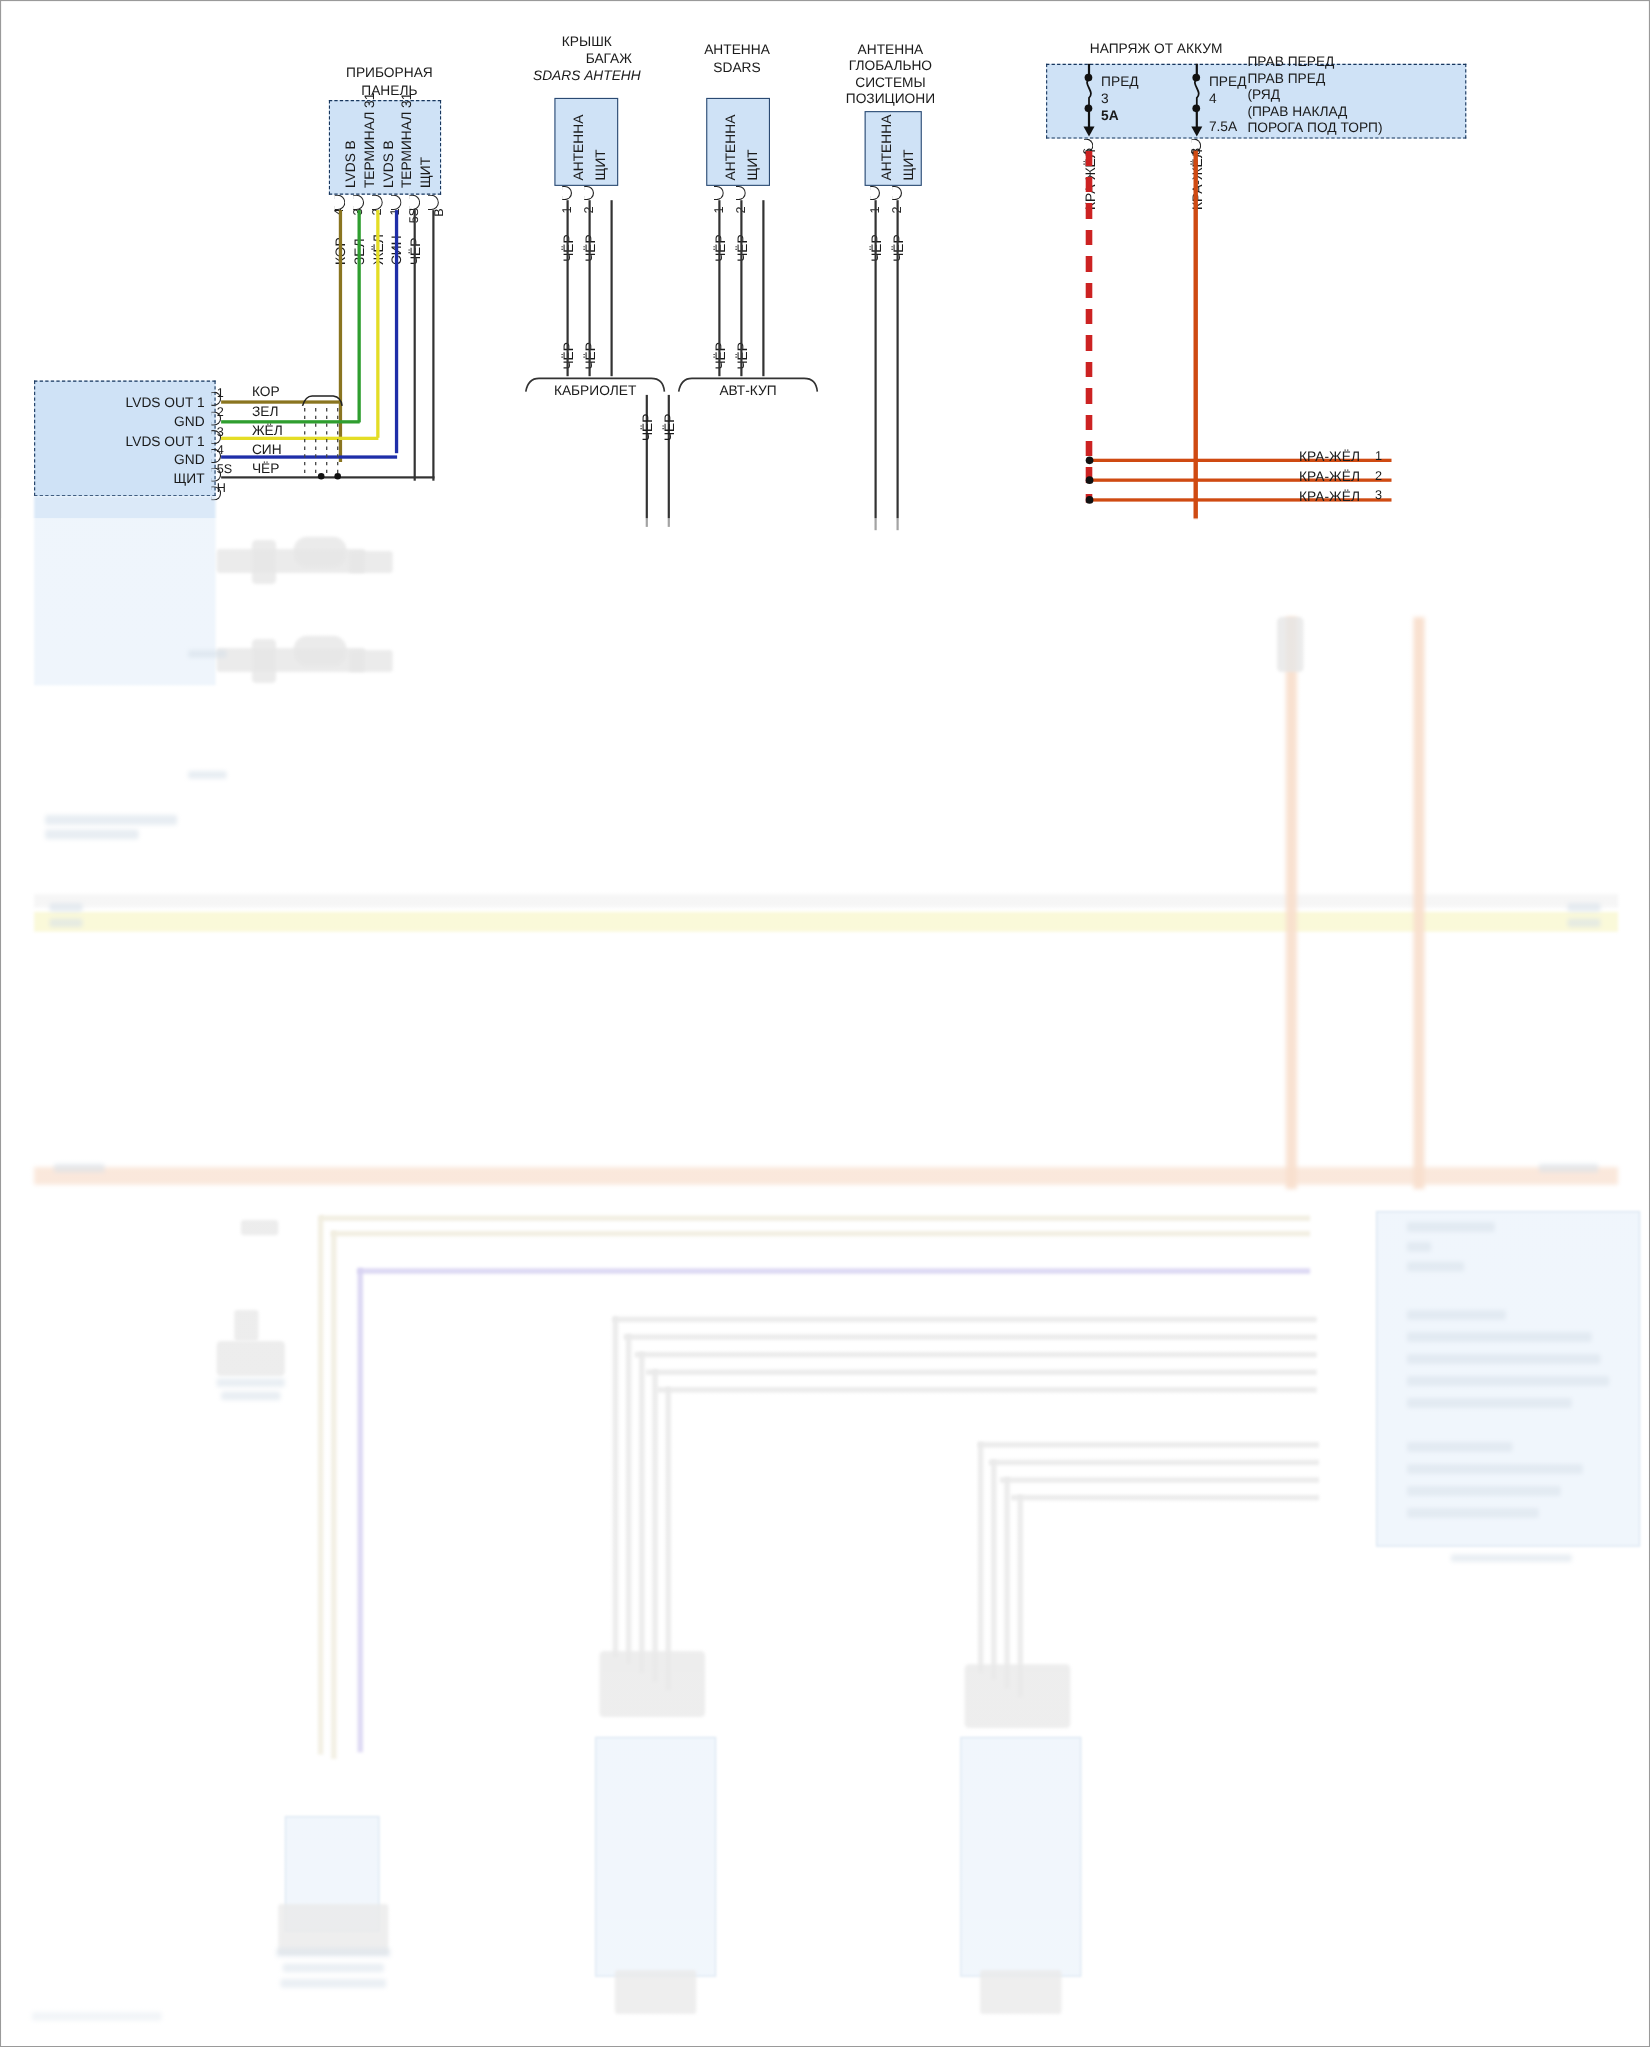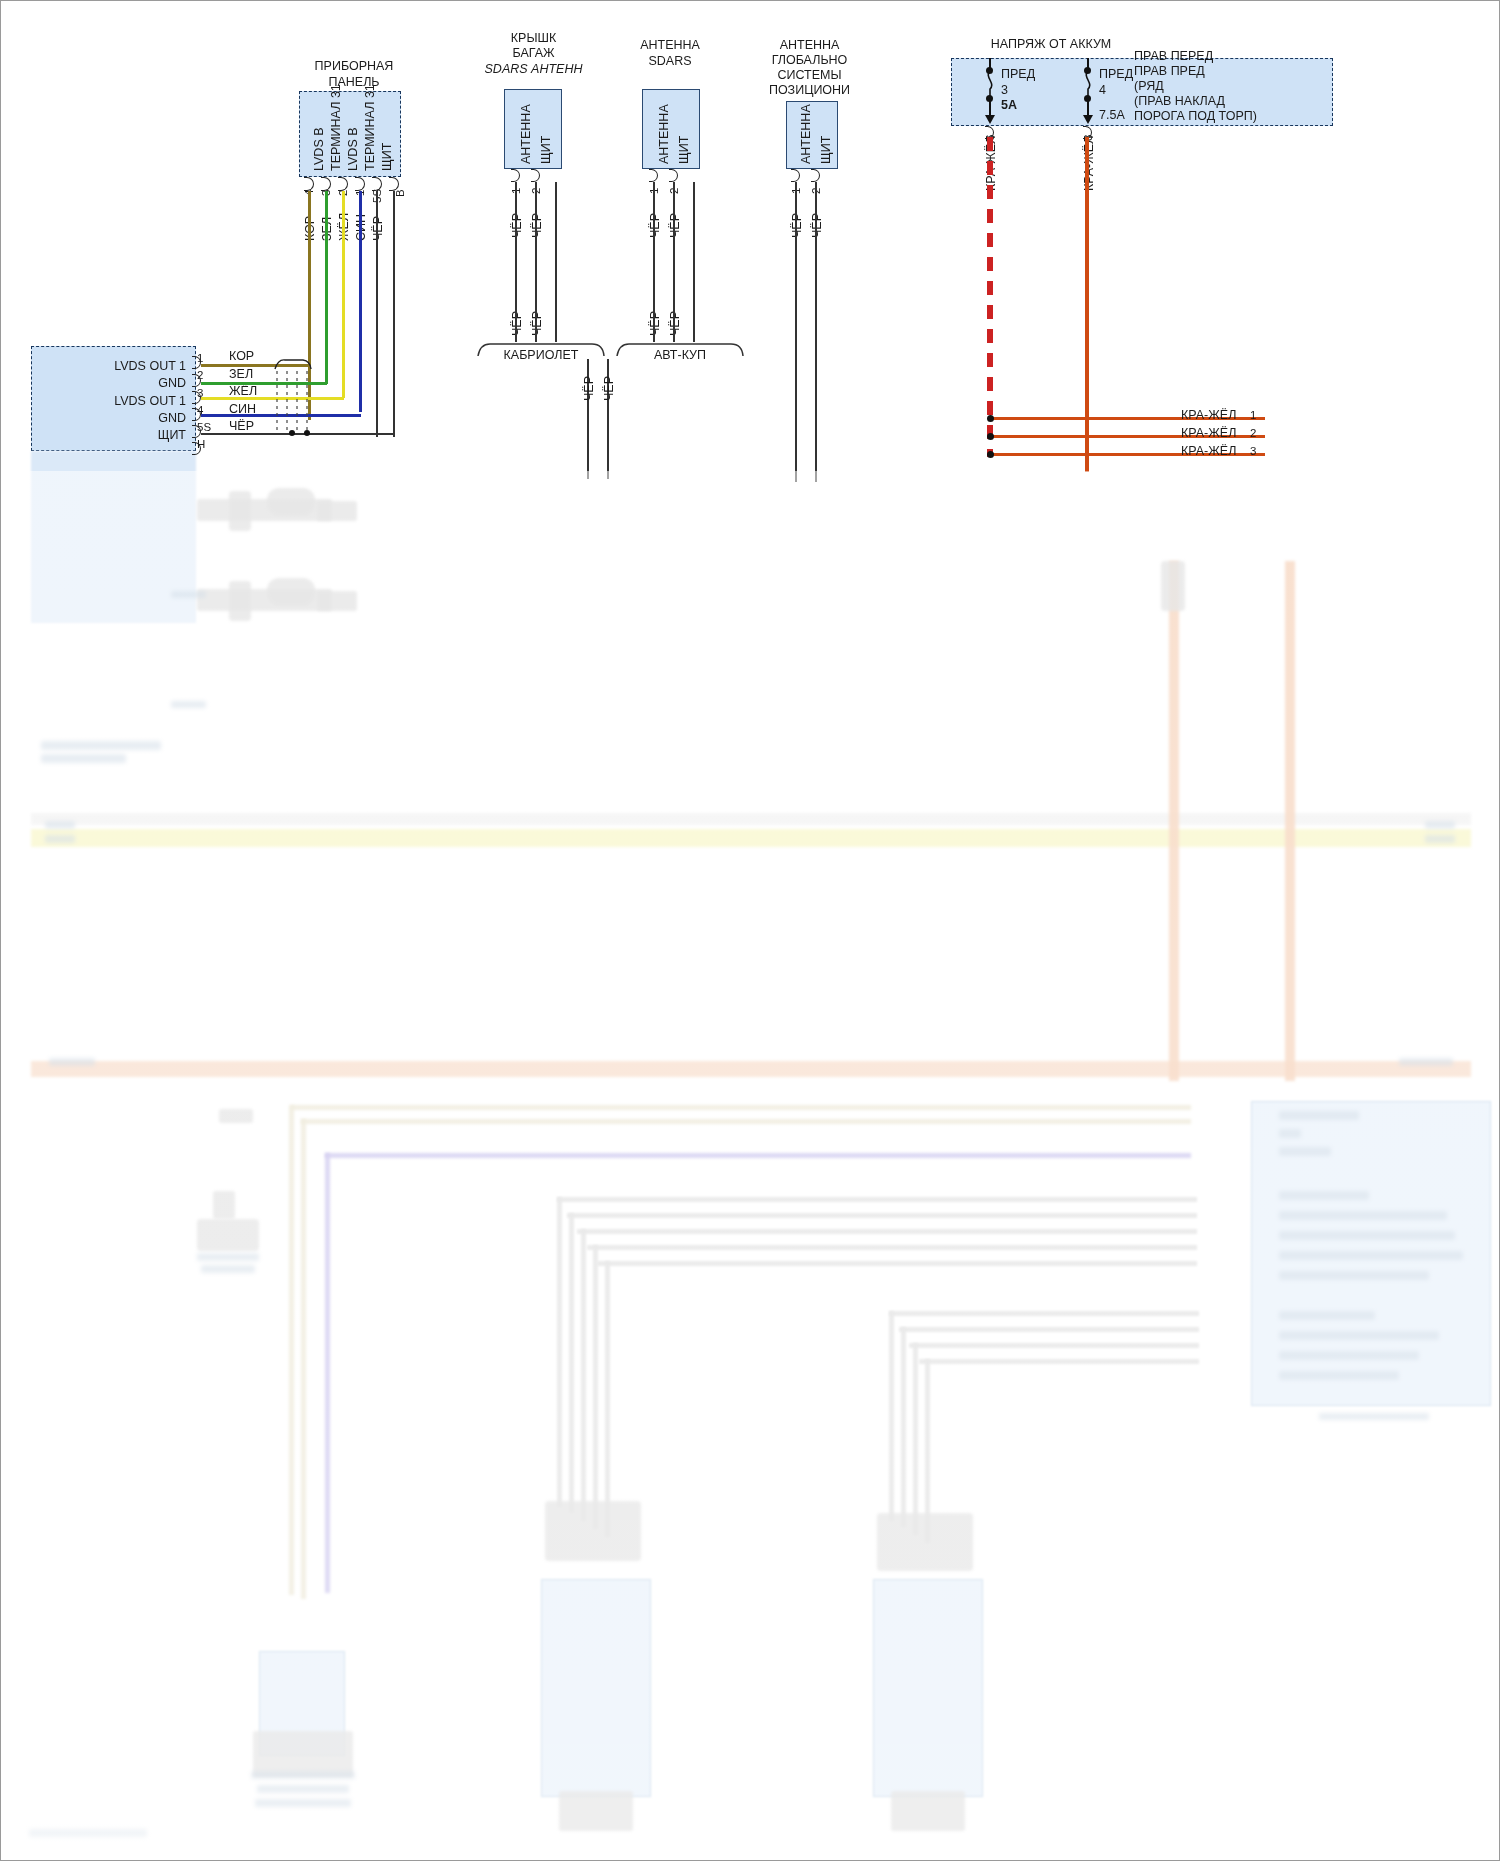--- a/index.html
+++ b/index.html
@@ -118,21 +118,21 @@
         <line x1="14" y1="0" x2="14" y2="62"></line>
         <line x1="24" y1="0" x2="24" y2="62"></line>
         <line x1="34" y1="0" x2="34" y2="62"></line>
       </g>
     </svg>
   </div>
   <div class="dot" style="left:288px;top:429px;width:6px;height:6px;"></div>
   <div class="dot" style="left:303px;top:429px;width:6px;height:6px;"></div>
 
   <div class="lbl c" style="left:470px;top:30px;width:125px;">КРЫШК</div>
-  <div class="lbl c" style="left:470px;top:45px;width:125px;">БАГАЖ</div>
+  <div class="lbl c" style="left:490px;top:45px;width:125px;">БАГАЖ</div>
   <div class="lbl c" style="left:470px;top:61px;width:125px;font-style:italic;">SDARS АНТЕНН</div>
   <div class="box" style="left:503px;top:88px;width:58px;height:80px;"></div>
   <div class="vlbl" style="left:518px;top:163px;">АНТЕННА</div>
   <div class="vlbl" style="left:538px;top:163px;">ЩИТ</div>
   <div class="pinbr" style="left:510px;top:168px;width:9px;height:13px;"></div>
   <div class="pinbr" style="left:530px;top:168px;width:9px;height:13px;"></div>
   <div class="vlbl" style="left:509px;top:193px;font-size:11.5px;">1</div>
   <div class="vlbl" style="left:529px;top:193px;font-size:11.5px;">2</div>
   <div class="vlbl" style="left:509px;top:237px;">ЧЁР</div>
   <div class="vlbl" style="left:529px;top:237px;">ЧЁР</div>

